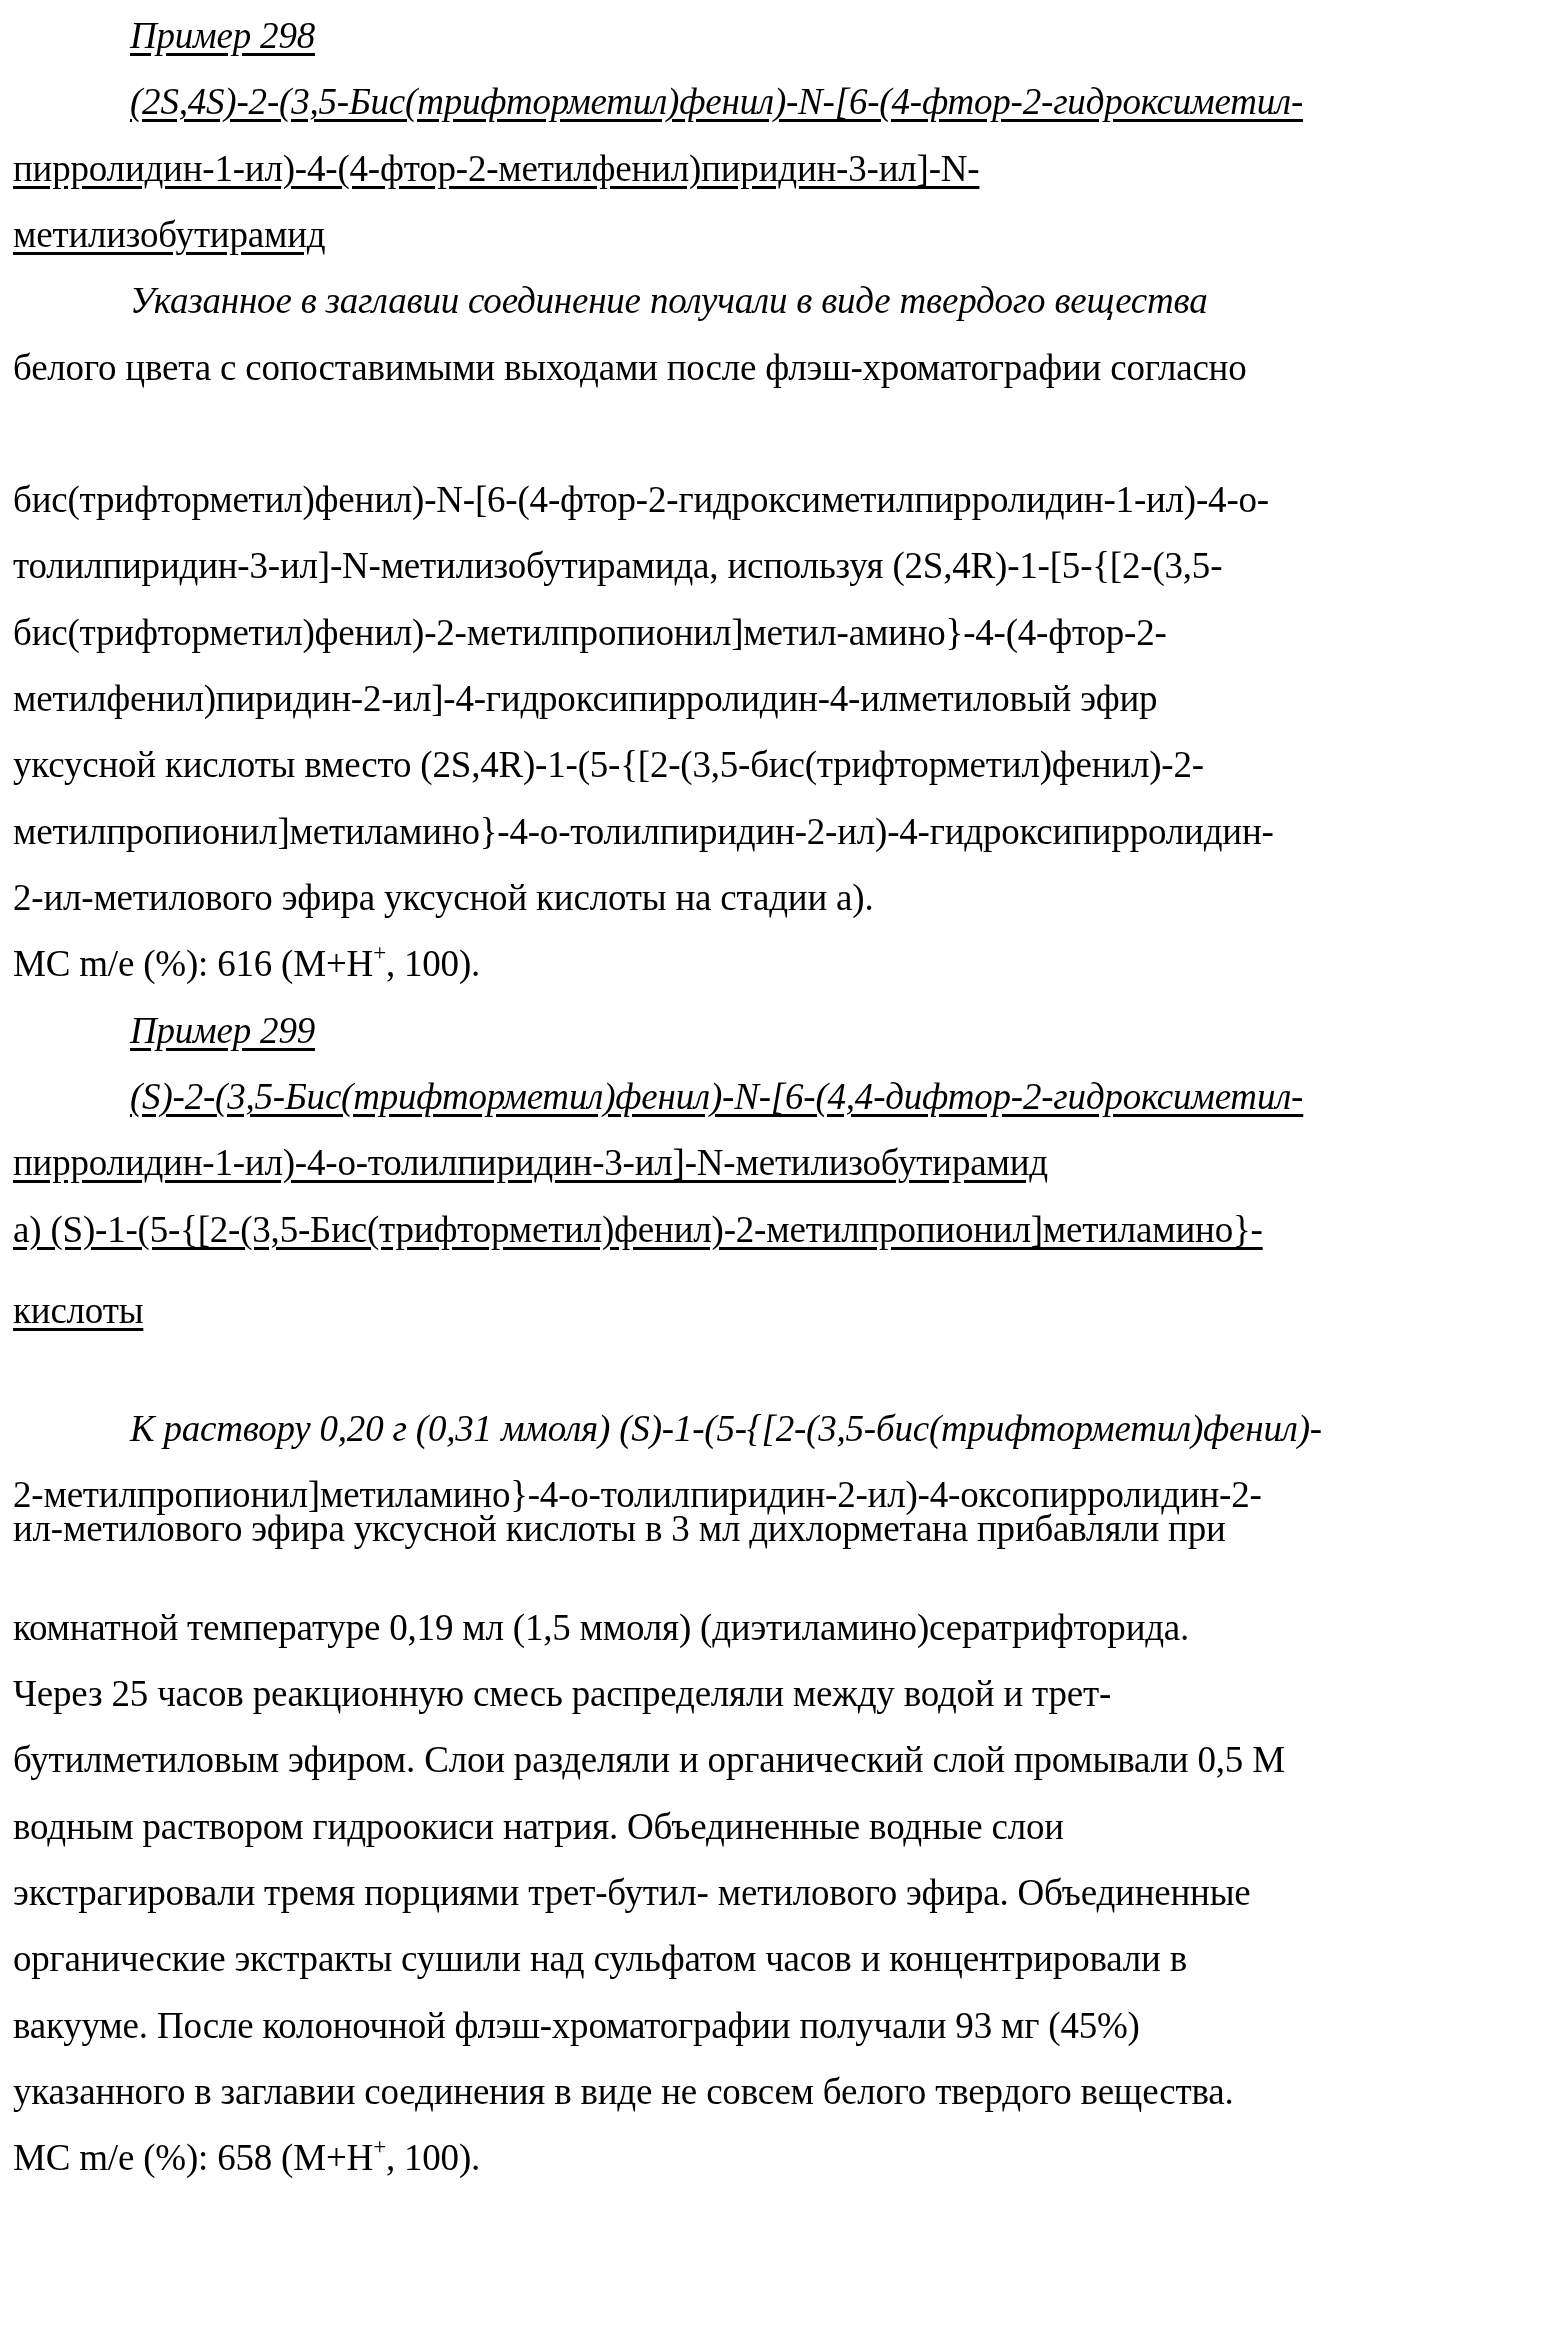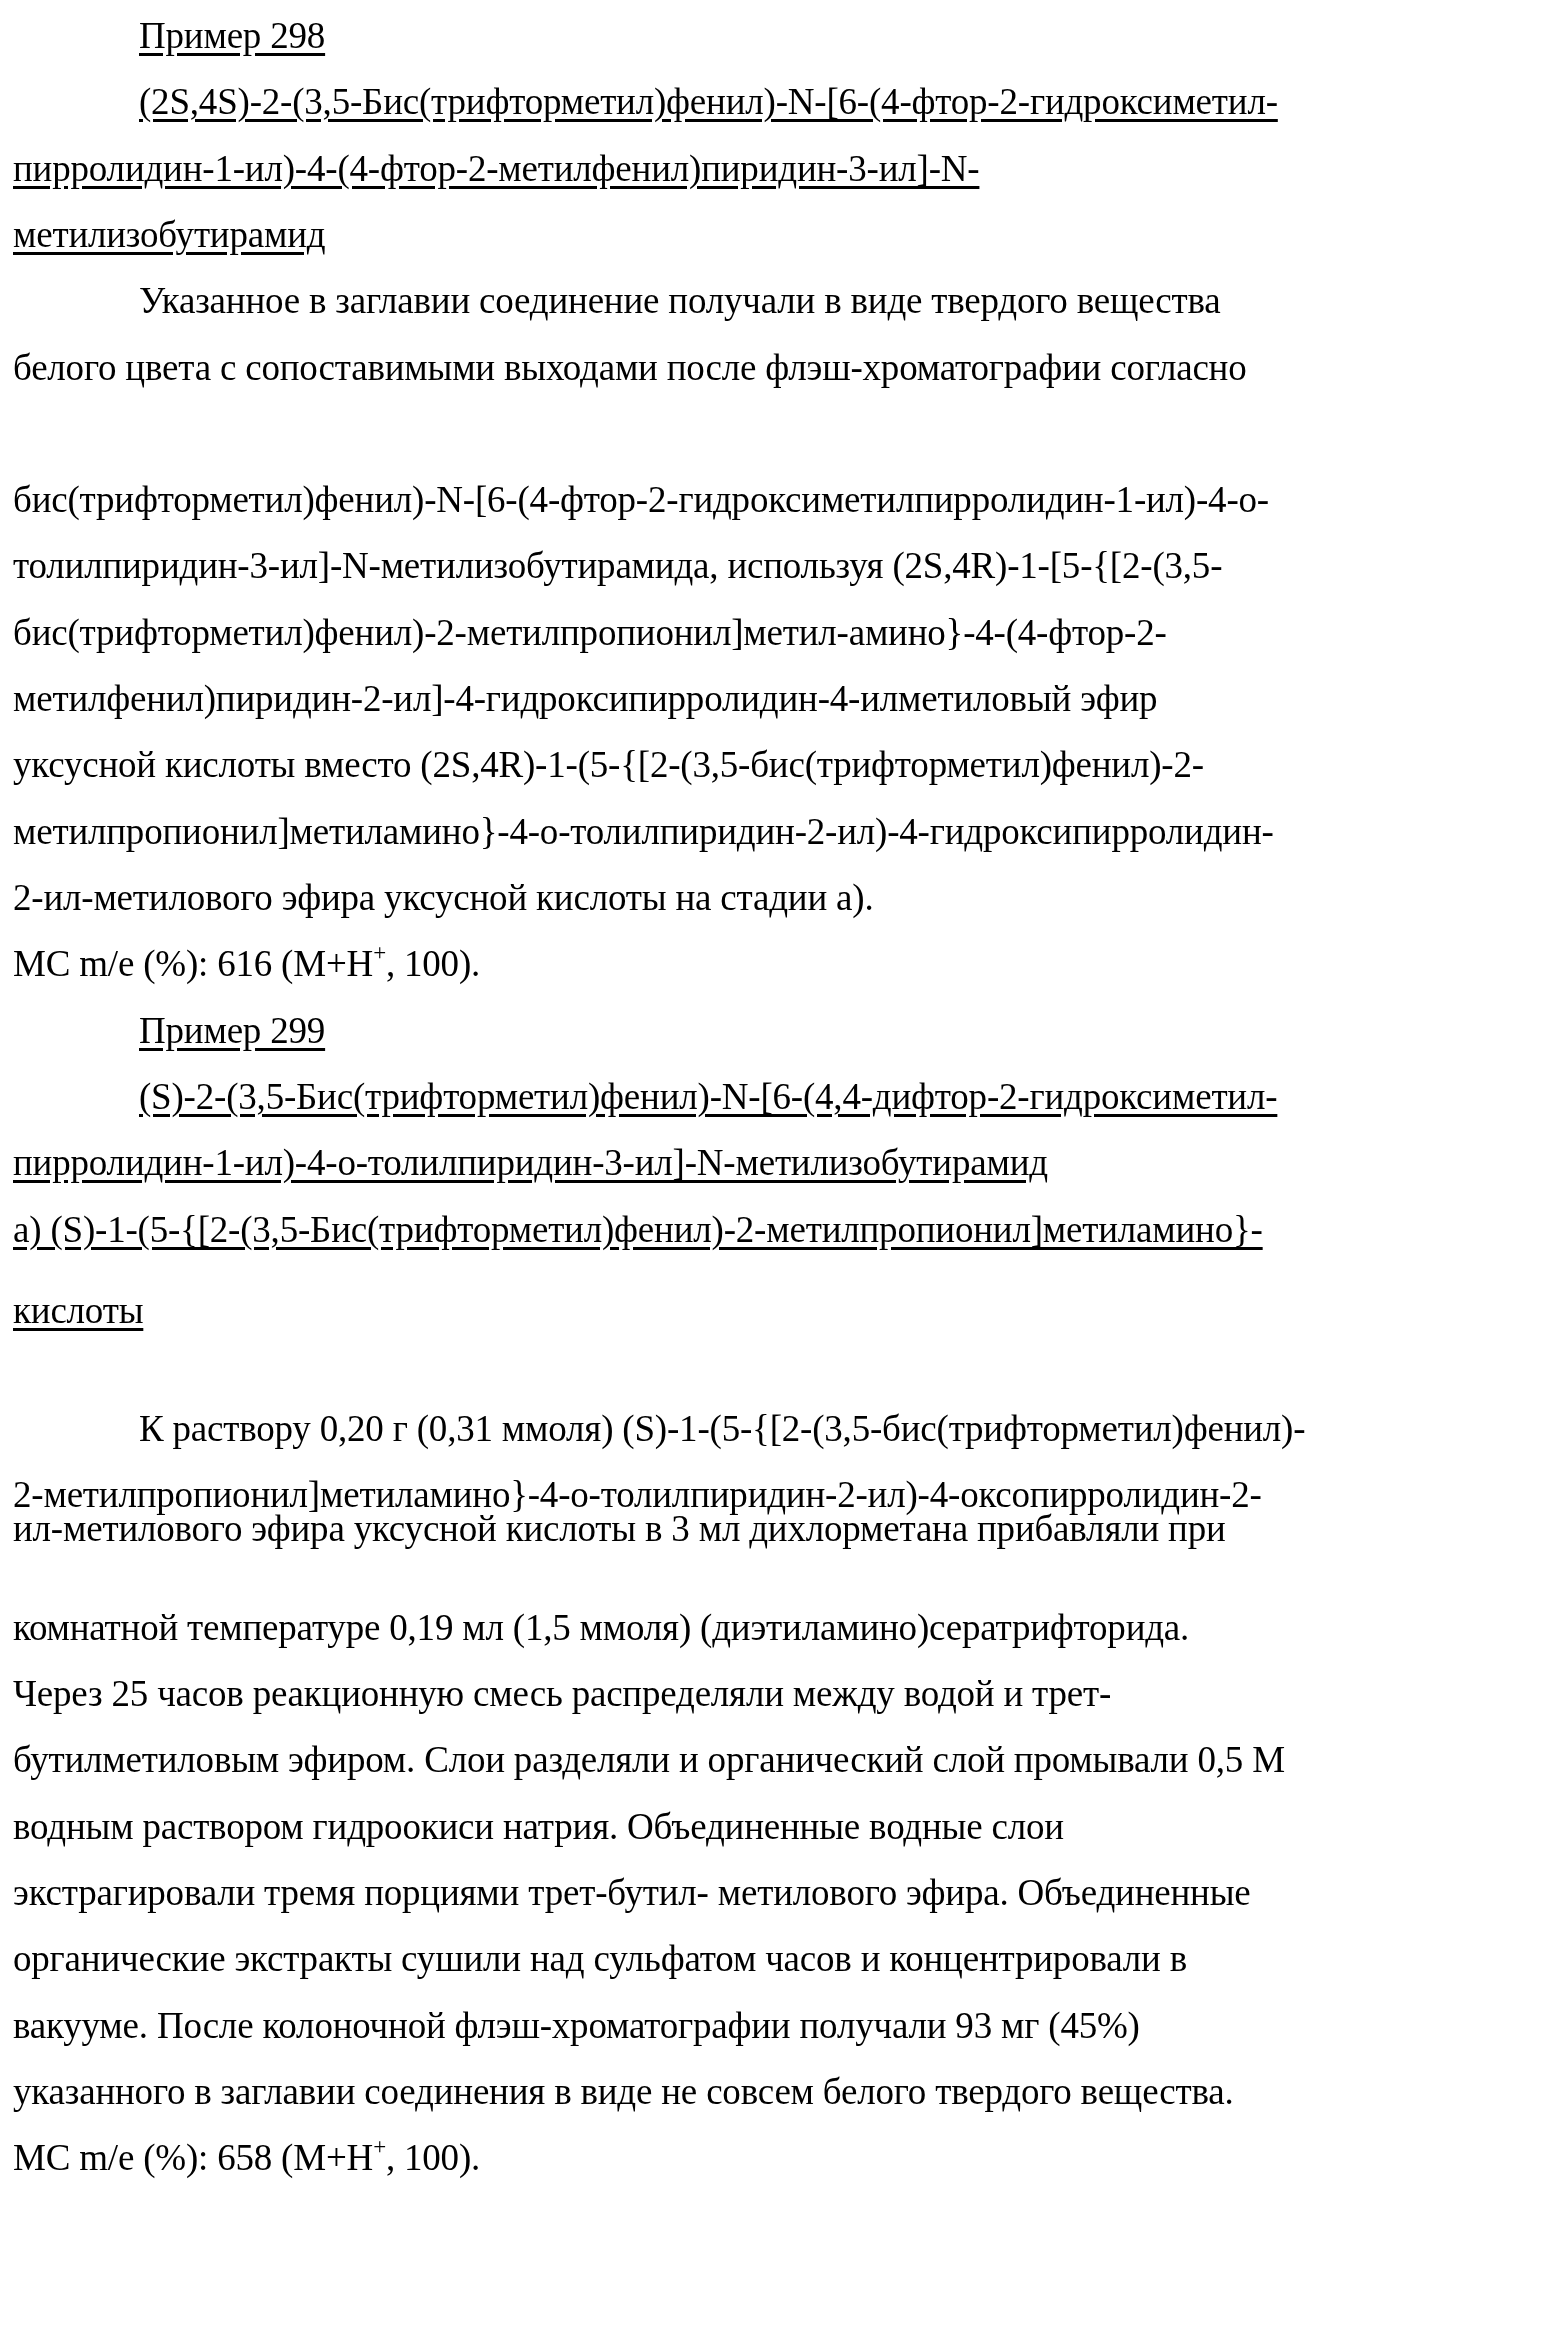--- a/index.html
+++ b/index.html
@@ -7,21 +7,21 @@
     width: 1568px; height: 2330px; position: relative; overflow: hidden;
     font-family: "Liberation Serif", "DejaVu Serif", serif;
     color: #000000;
   }
   .page { position: absolute; left: 0; top: 0; width: 1568px; height: 2330px; }
   .line {
     position: absolute; left: 13px; white-space: nowrap;
     font-size: 37px; line-height: 43px; height: 43px;
     letter-spacing: -0.2px;
   }
-  .indent { left: 139px; }
+  .indent { left: 130px; font-style: italic; }
   .ul { text-decoration: underline; text-decoration-thickness: 2.5px; text-underline-offset: 4.9px; }
   sup { font-size: 23px; line-height: 0; vertical-align: 16.4px; }
 </style>
 </head>
 <body>
 
 <div class="page">
 
   <div class="line indent ul" style="top:14px">Пример 298</div>
   <div class="line indent ul" style="top:80px">(2S,4S)-2-(3,5-Бис(трифторметил)фенил)-N-[6-(4-фтор-2-гидроксиметил-</div>

